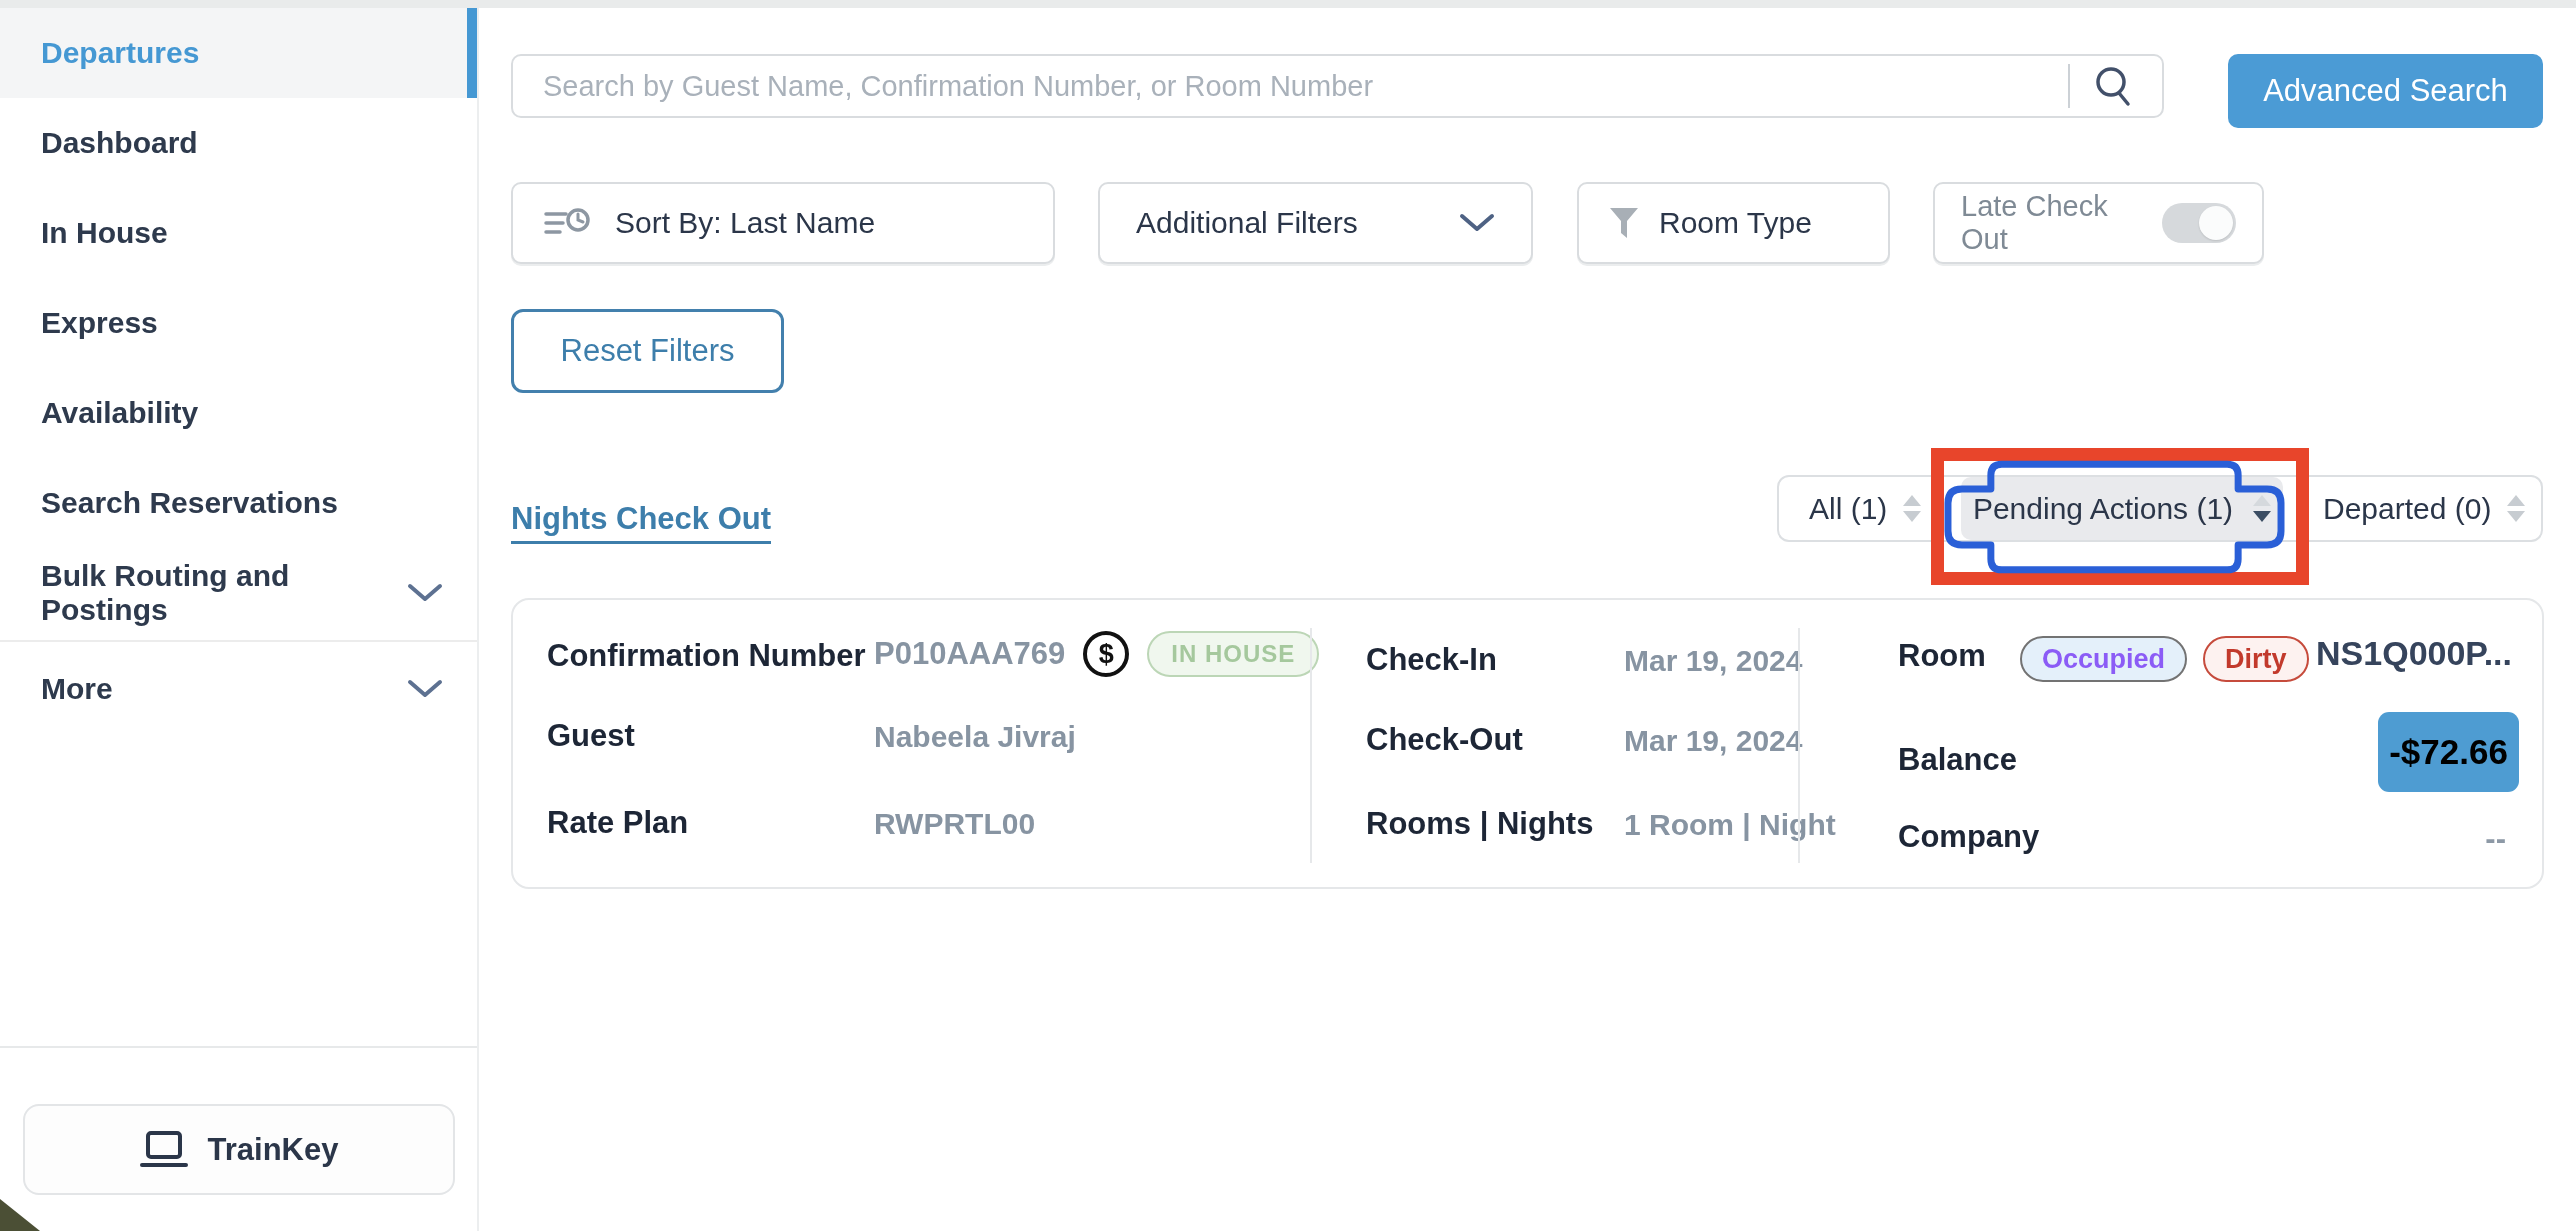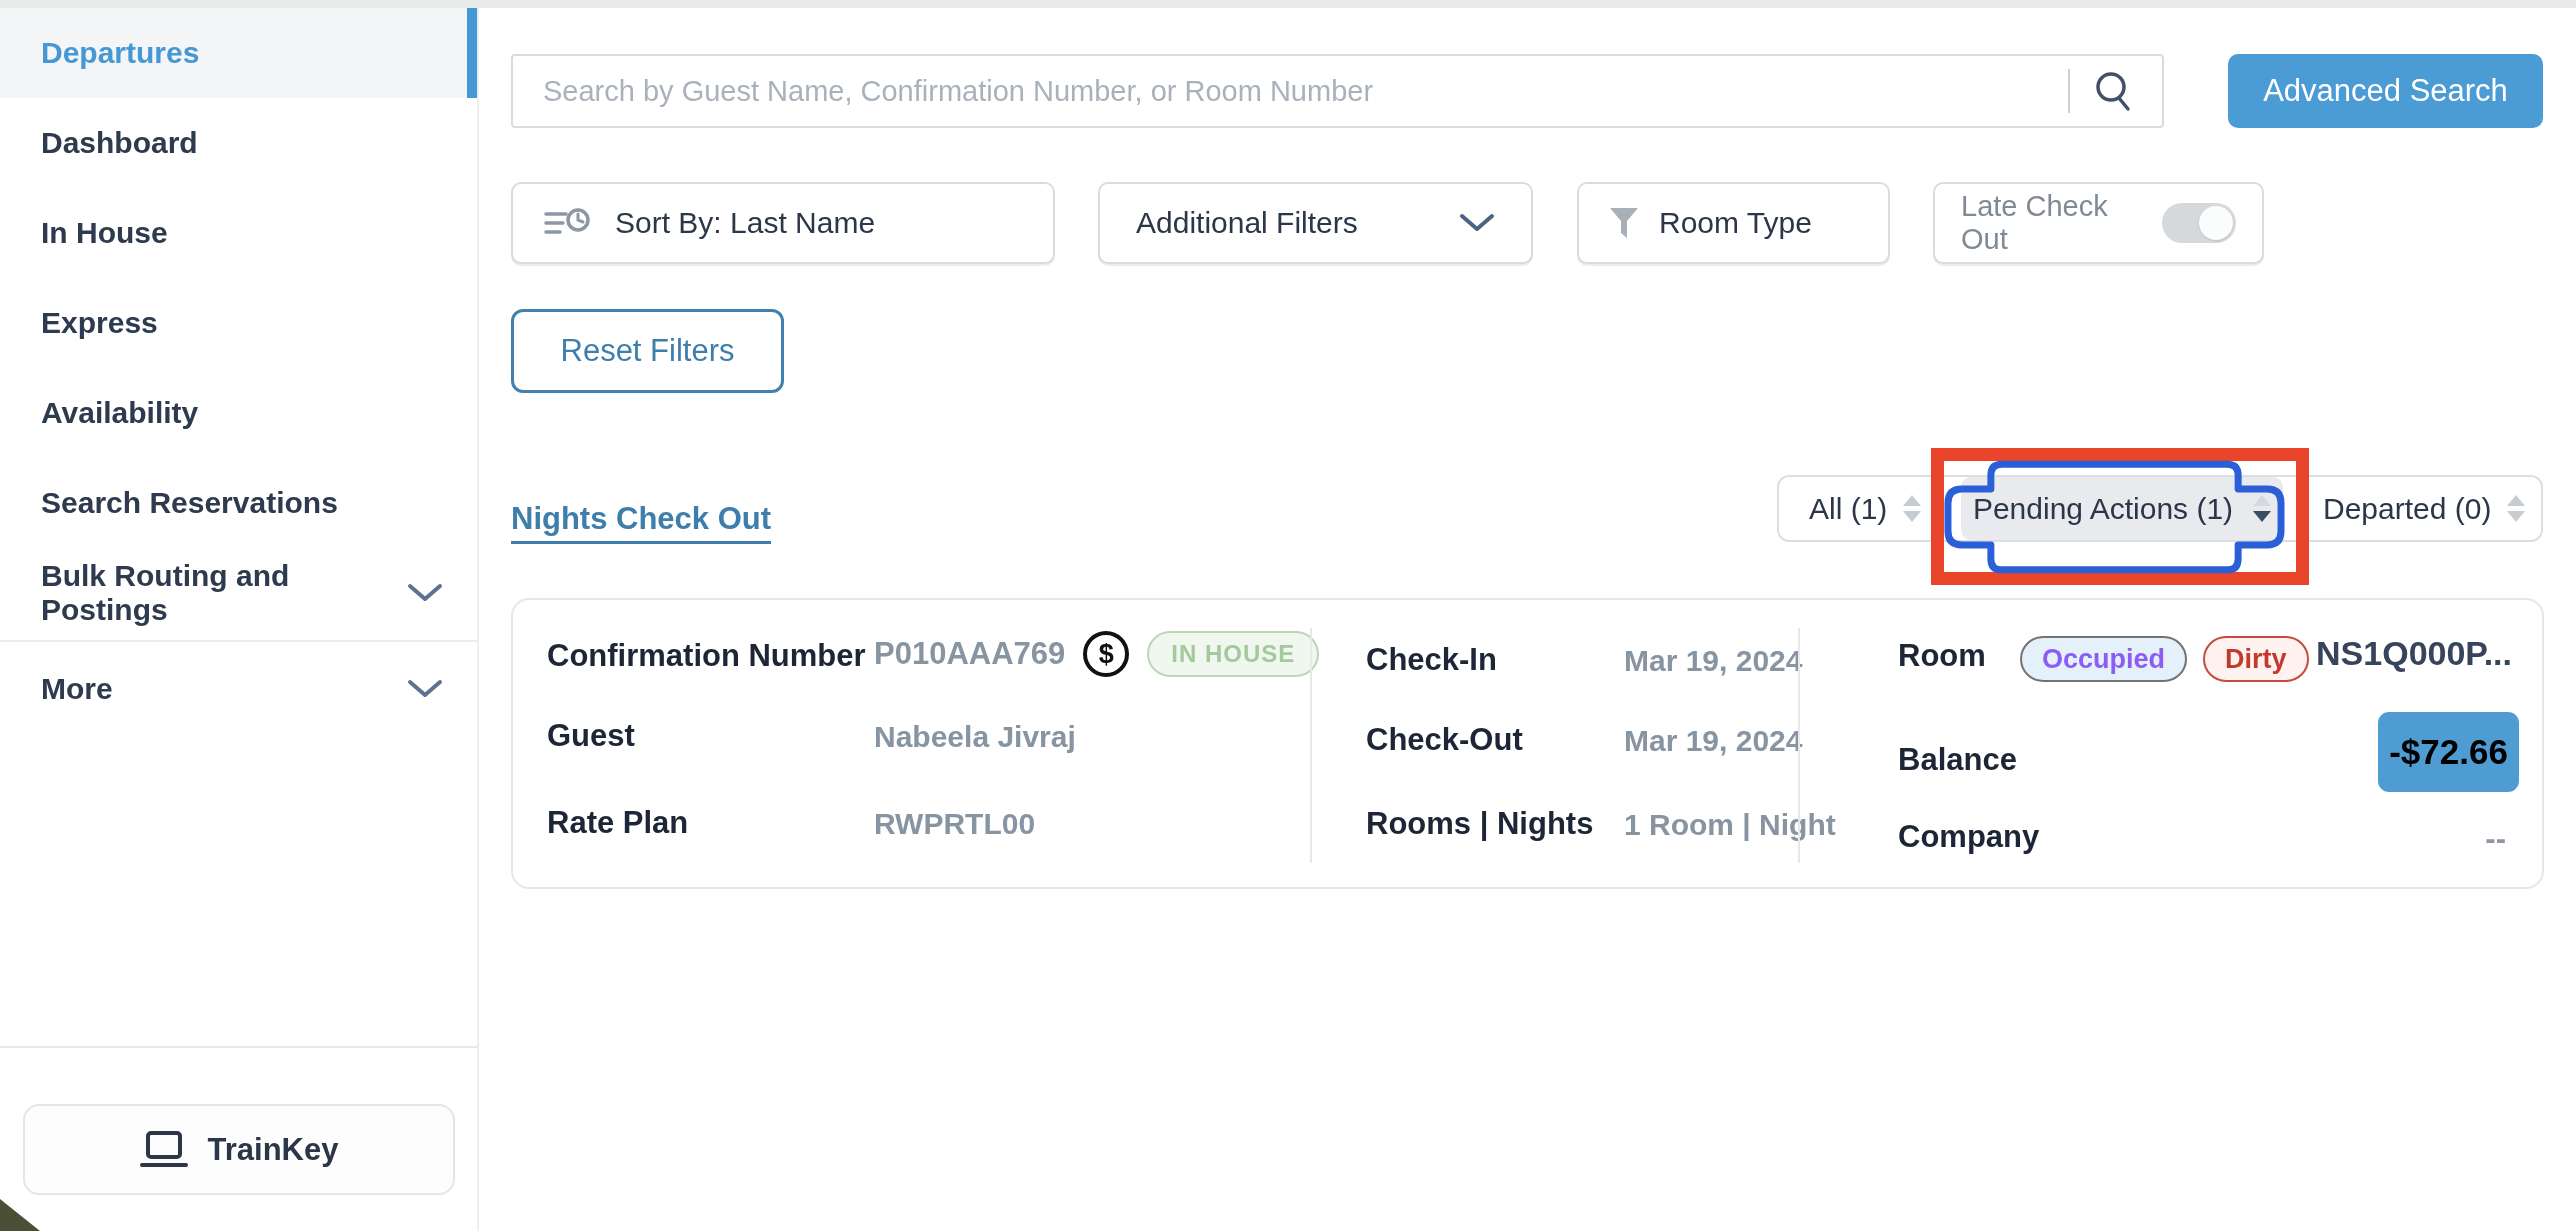--- a/index.html
+++ b/index.html
@@ -22,22 +22,22 @@
   .nav-divider { height:0; border-top:2px solid #ececec; margin:2px 0; }
   .footer-divider { position:absolute; left:0; top:1038px; width:100%; border-top:2px solid #e7e9ea; }
   .trainkey-btn { position:absolute; left:23px; top:1096px; width:432px; height:91px;
                   border:2px solid #e3e5e7; border-radius:16px; background:#fdfdfd;
                   display:flex; align-items:center; justify-content:center; gap:20px;
                   font-size:31px; font-weight:700; color:#2b3649; cursor:pointer; }
   .corner-shape { position:absolute; left:0; bottom:0; width:0; height:0;
                   border-bottom:32px solid #4b4f35; border-right:40px solid transparent; }
 
   
-  .search-box { position:absolute; left:511px; top:54px; width:1653px; height:74px;
-                border:2px solid #d9dcdf; border-radius:4px; background:#fff;
+  .search-box { position:absolute; left:511px; top:54px; width:1653px; height:64px;
+                border:2px solid #d9dcdf; border-radius:10px; background:#fff;
                 display:flex; align-items:center; }
   .search-input { flex:1; height:100%; border:none; outline:none; background:transparent;
                   font-family:"Liberation Sans", sans-serif; font-size:29px; color:#2b3649;
                   padding:0 30px; }
   .search-input::placeholder { color:#a9b1ba; opacity:1; }
   .search-divider { width:2px; height:44px; background:#ccd1d6; margin-right:22px; }
   .search-glass { margin-right:26px; cursor:pointer; display:flex; }
   .advanced-btn { position:absolute; left:2228px; top:54px; width:315px; height:74px;
                   background:#4b9bd5; border:none; border-radius:10px; color:#ffffff;
                   font-family:"Liberation Sans", sans-serif; font-size:31px; cursor:pointer; }

